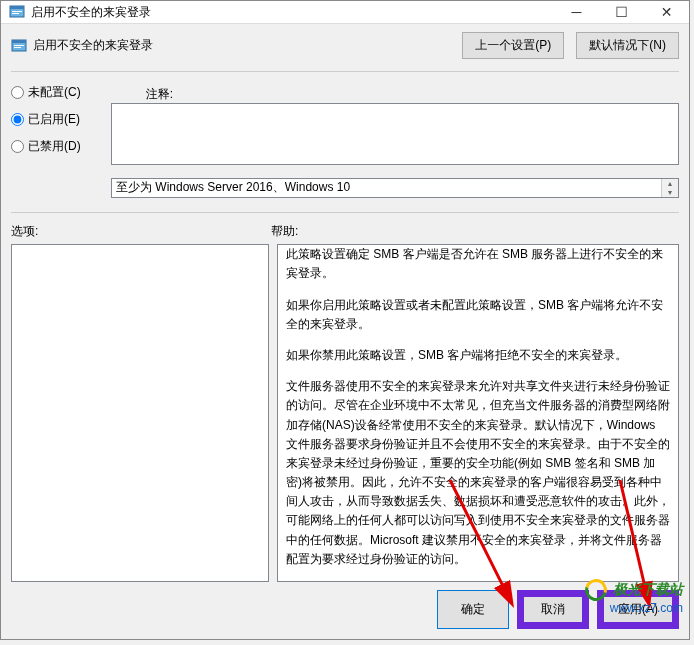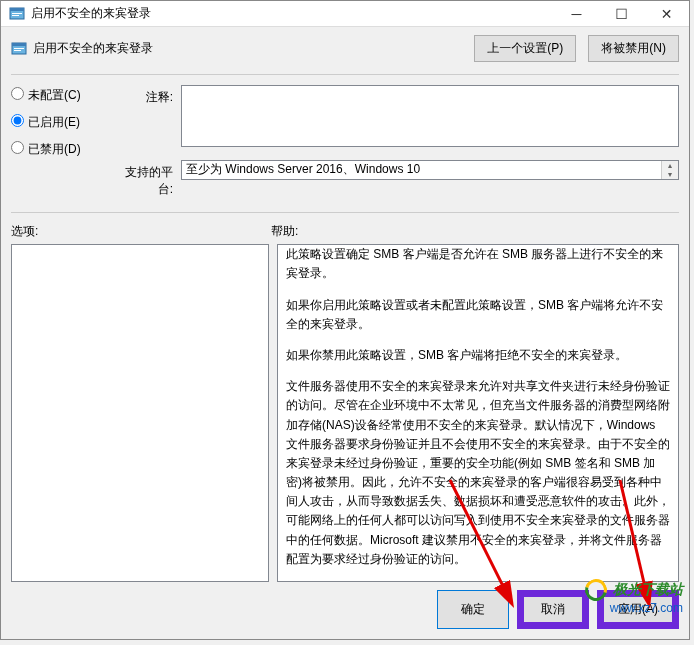--- a/index.html
+++ b/index.html
@@ -61,21 +61,21 @@
       margin-left: 12px;
       font-size: 12px;
       font-family: inherit;
       cursor: default;
     }
     
     .divider { border-top: 1px solid #ccc; margin: 4px 0 10px 0; }
     
     .config-row { display: flex; margin-bottom: 10px; }
     .radio-col { width: 100px; padding-top: 2px; }
-    .radio-item { display: flex; align-items: flex-start; margin-bottom: 10px; cursor: default; }
+    .radio-item { display: flex; align-items: center; margin-bottom: 10px; cursor: default; }
     .radio-item input { margin-right: 4px; }
     .label-col { width: 70px; text-align: right; padding-right: 8px; padding-top: 4px; }
     .field-col { flex: 1; }
     .comment-box {
       width: 100%;
       height: 62px;
       border: 1px solid #828790;
       background: #fff;
       resize: none;
       font-family: inherit;
@@ -176,48 +176,47 @@
   <div class="content">
     <div class="header-row">
       <svg class="header-icon" viewBox="0 0 16 16">
           <rect x="1" y="2" width="14" height="11" fill="#6bb3e0" stroke="#2a6aa0"></rect>
           <rect x="1" y="2" width="14" height="3" fill="#3d7eb8"></rect>
           <rect x="3" y="7" width="10" height="1" fill="#fff"></rect>
           <rect x="3" y="9" width="7" height="1" fill="#fff"></rect>
         </svg>
       <span class="header-title">启用不安全的来宾登录</span>
       <button class="nav-btn">上一个设置(P)</button>
-      <button class="nav-btn">将被禁用(N)</button>
+      <button class="nav-btn">默认情况下(N)</button>
     </div>
     <div class="divider"></div>
 
     <div class="config-row">
       <div class="radio-col">
         <label class="radio-item">
           <input type="radio" name="cfg" style="">
           <span>未配置(C)</span>
         </label>
         <label class="radio-item">
           <input type="radio" name="cfg" checked="" style="">
           <span>已启用(E)</span>
         </label>
         <label class="radio-item">
           <input type="radio" name="cfg" style="">
           <span>已禁用(D)</span>
         </label>
       </div>
       <div style="flex:1;">
-        <div style="display:flex; margin-bottom:10px;">
+        <div style="display:flex; margin-bottom:10px;flex-direction:column;">
           <div class="label-col">注释:</div>
           <div class="field-col">
             <textarea class="comment-box" style=""></textarea>
           </div>
         </div>
         <div style="display:flex;">
-          <div class="label-col">支持的平台:</div>
           <div class="field-col">
             <div class="platform-box">
               <span>至少为 Windows Server 2016、Windows 10</span>
               <div class="platform-scroll">
                   <span>▴</span>
                   <span>▾</span>
                 </div>
             </div>
           </div>
         </div>

